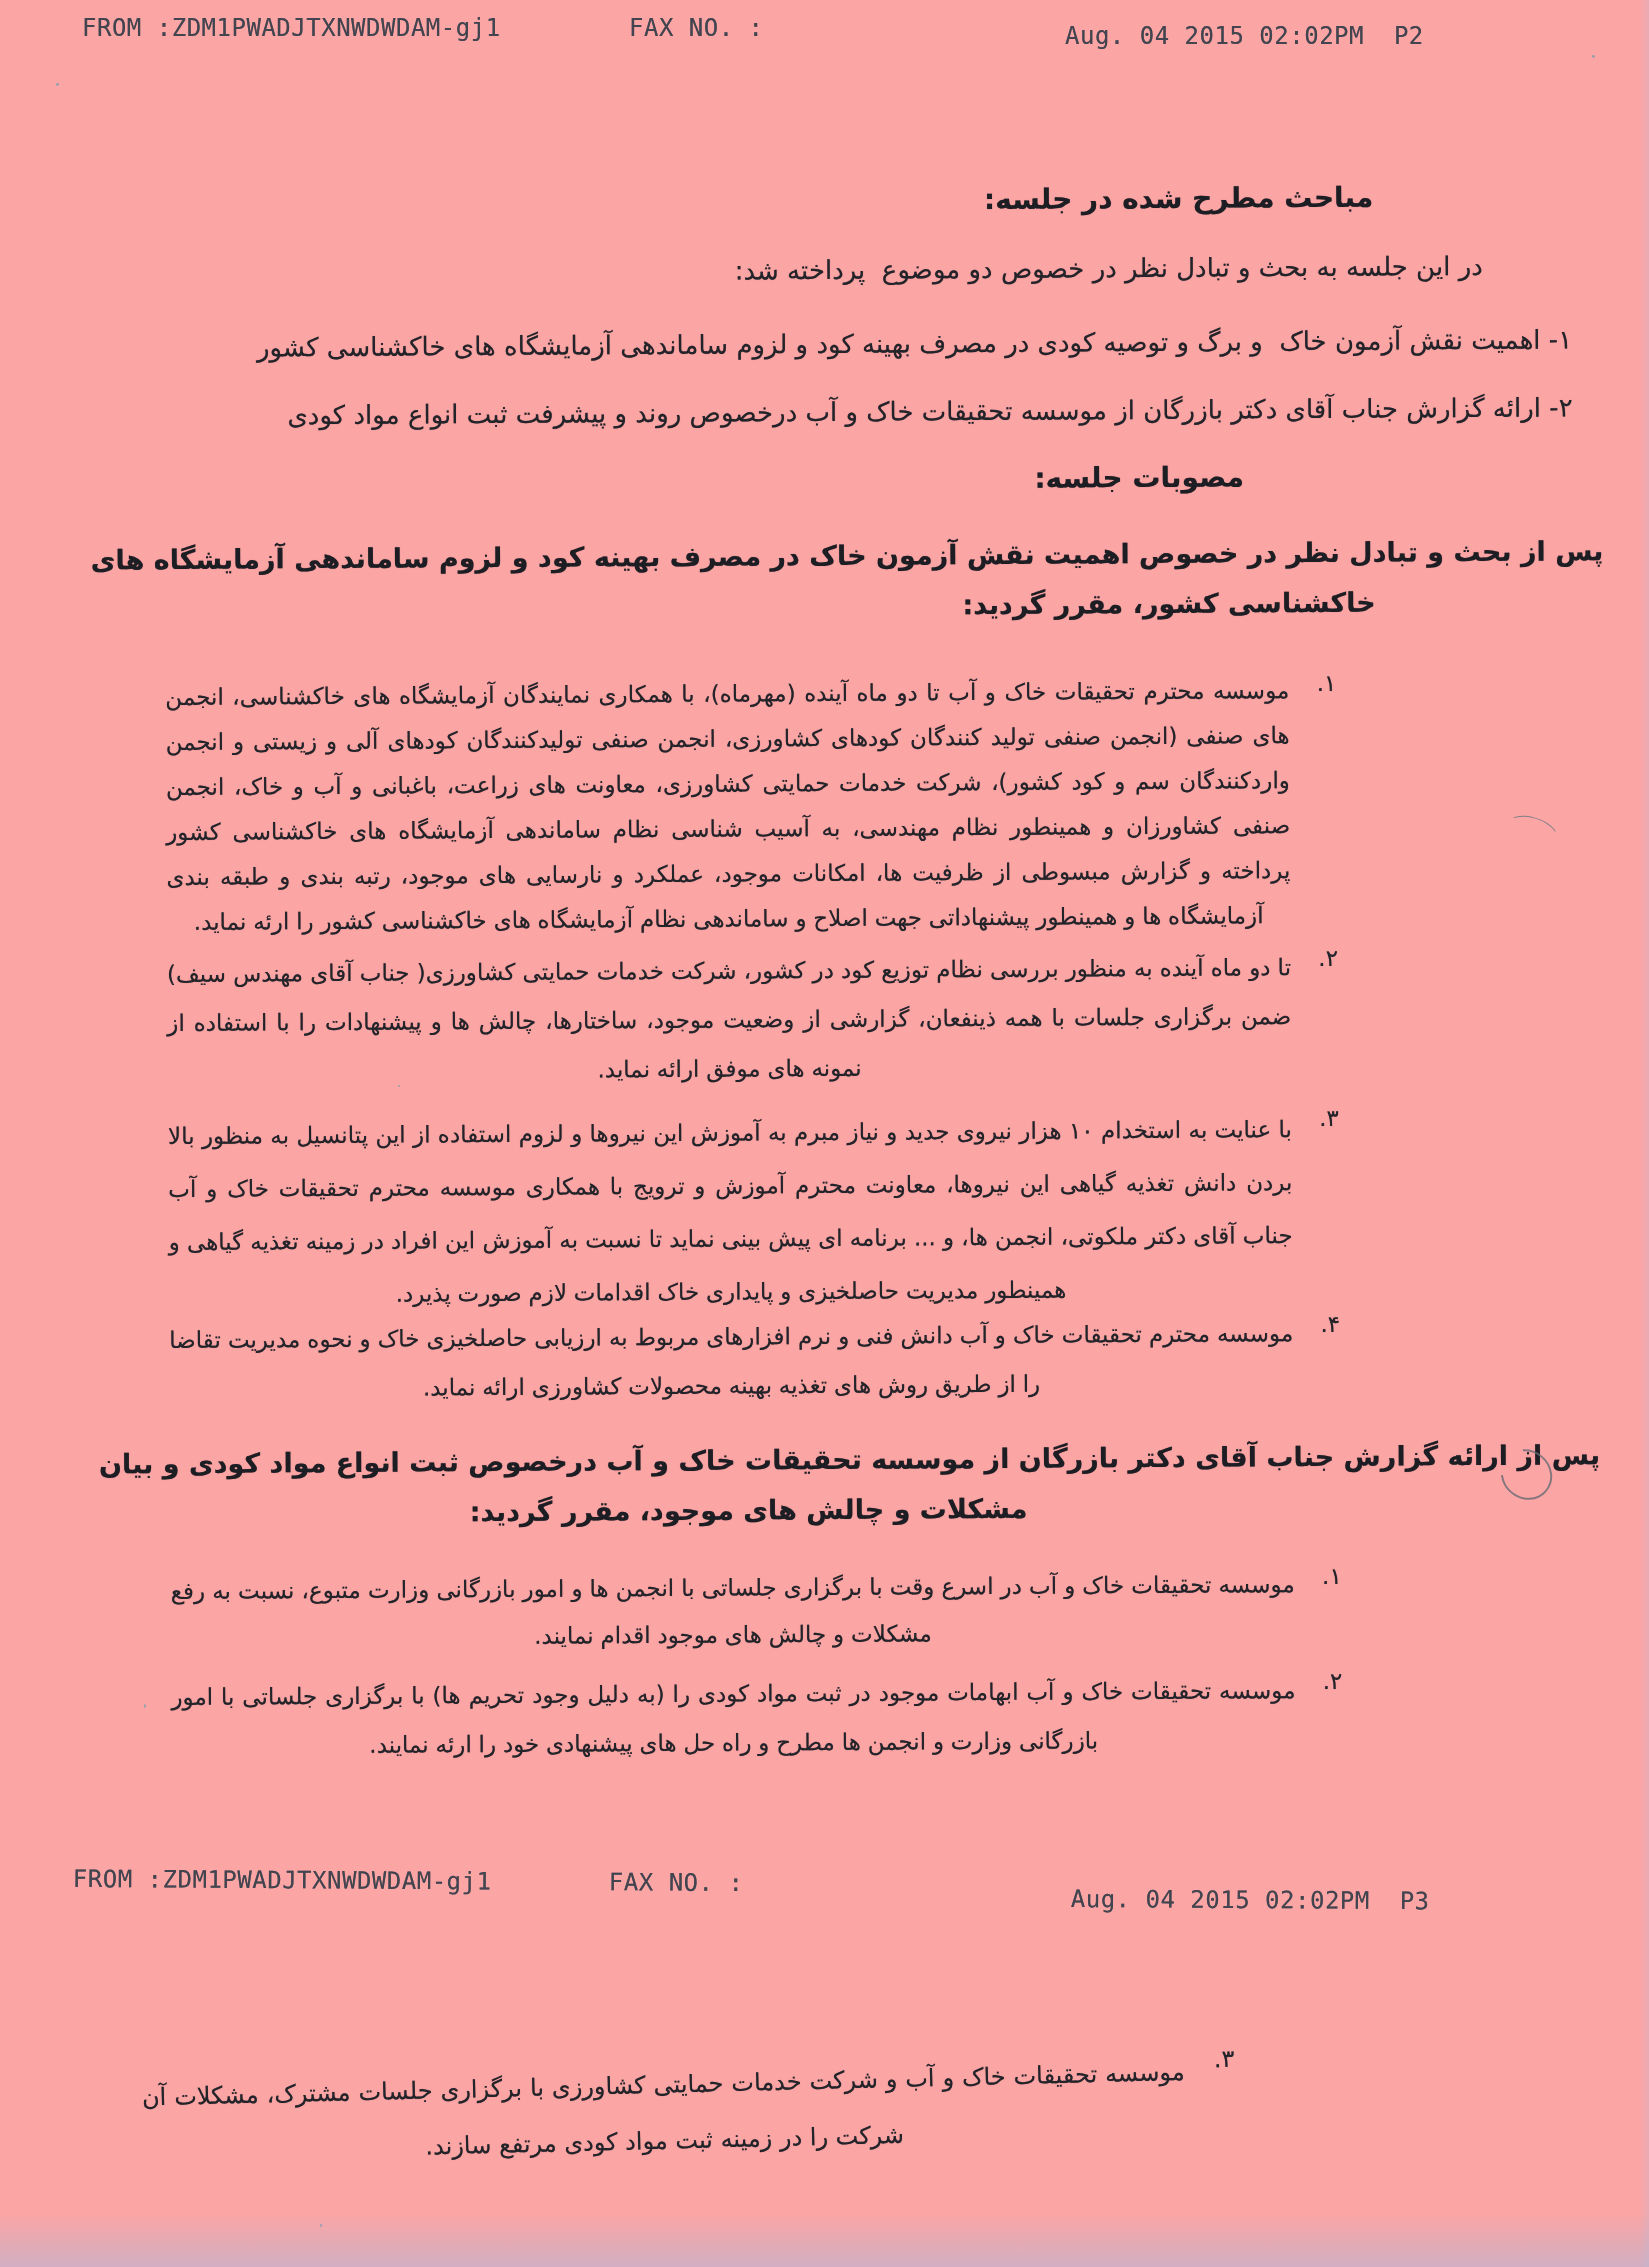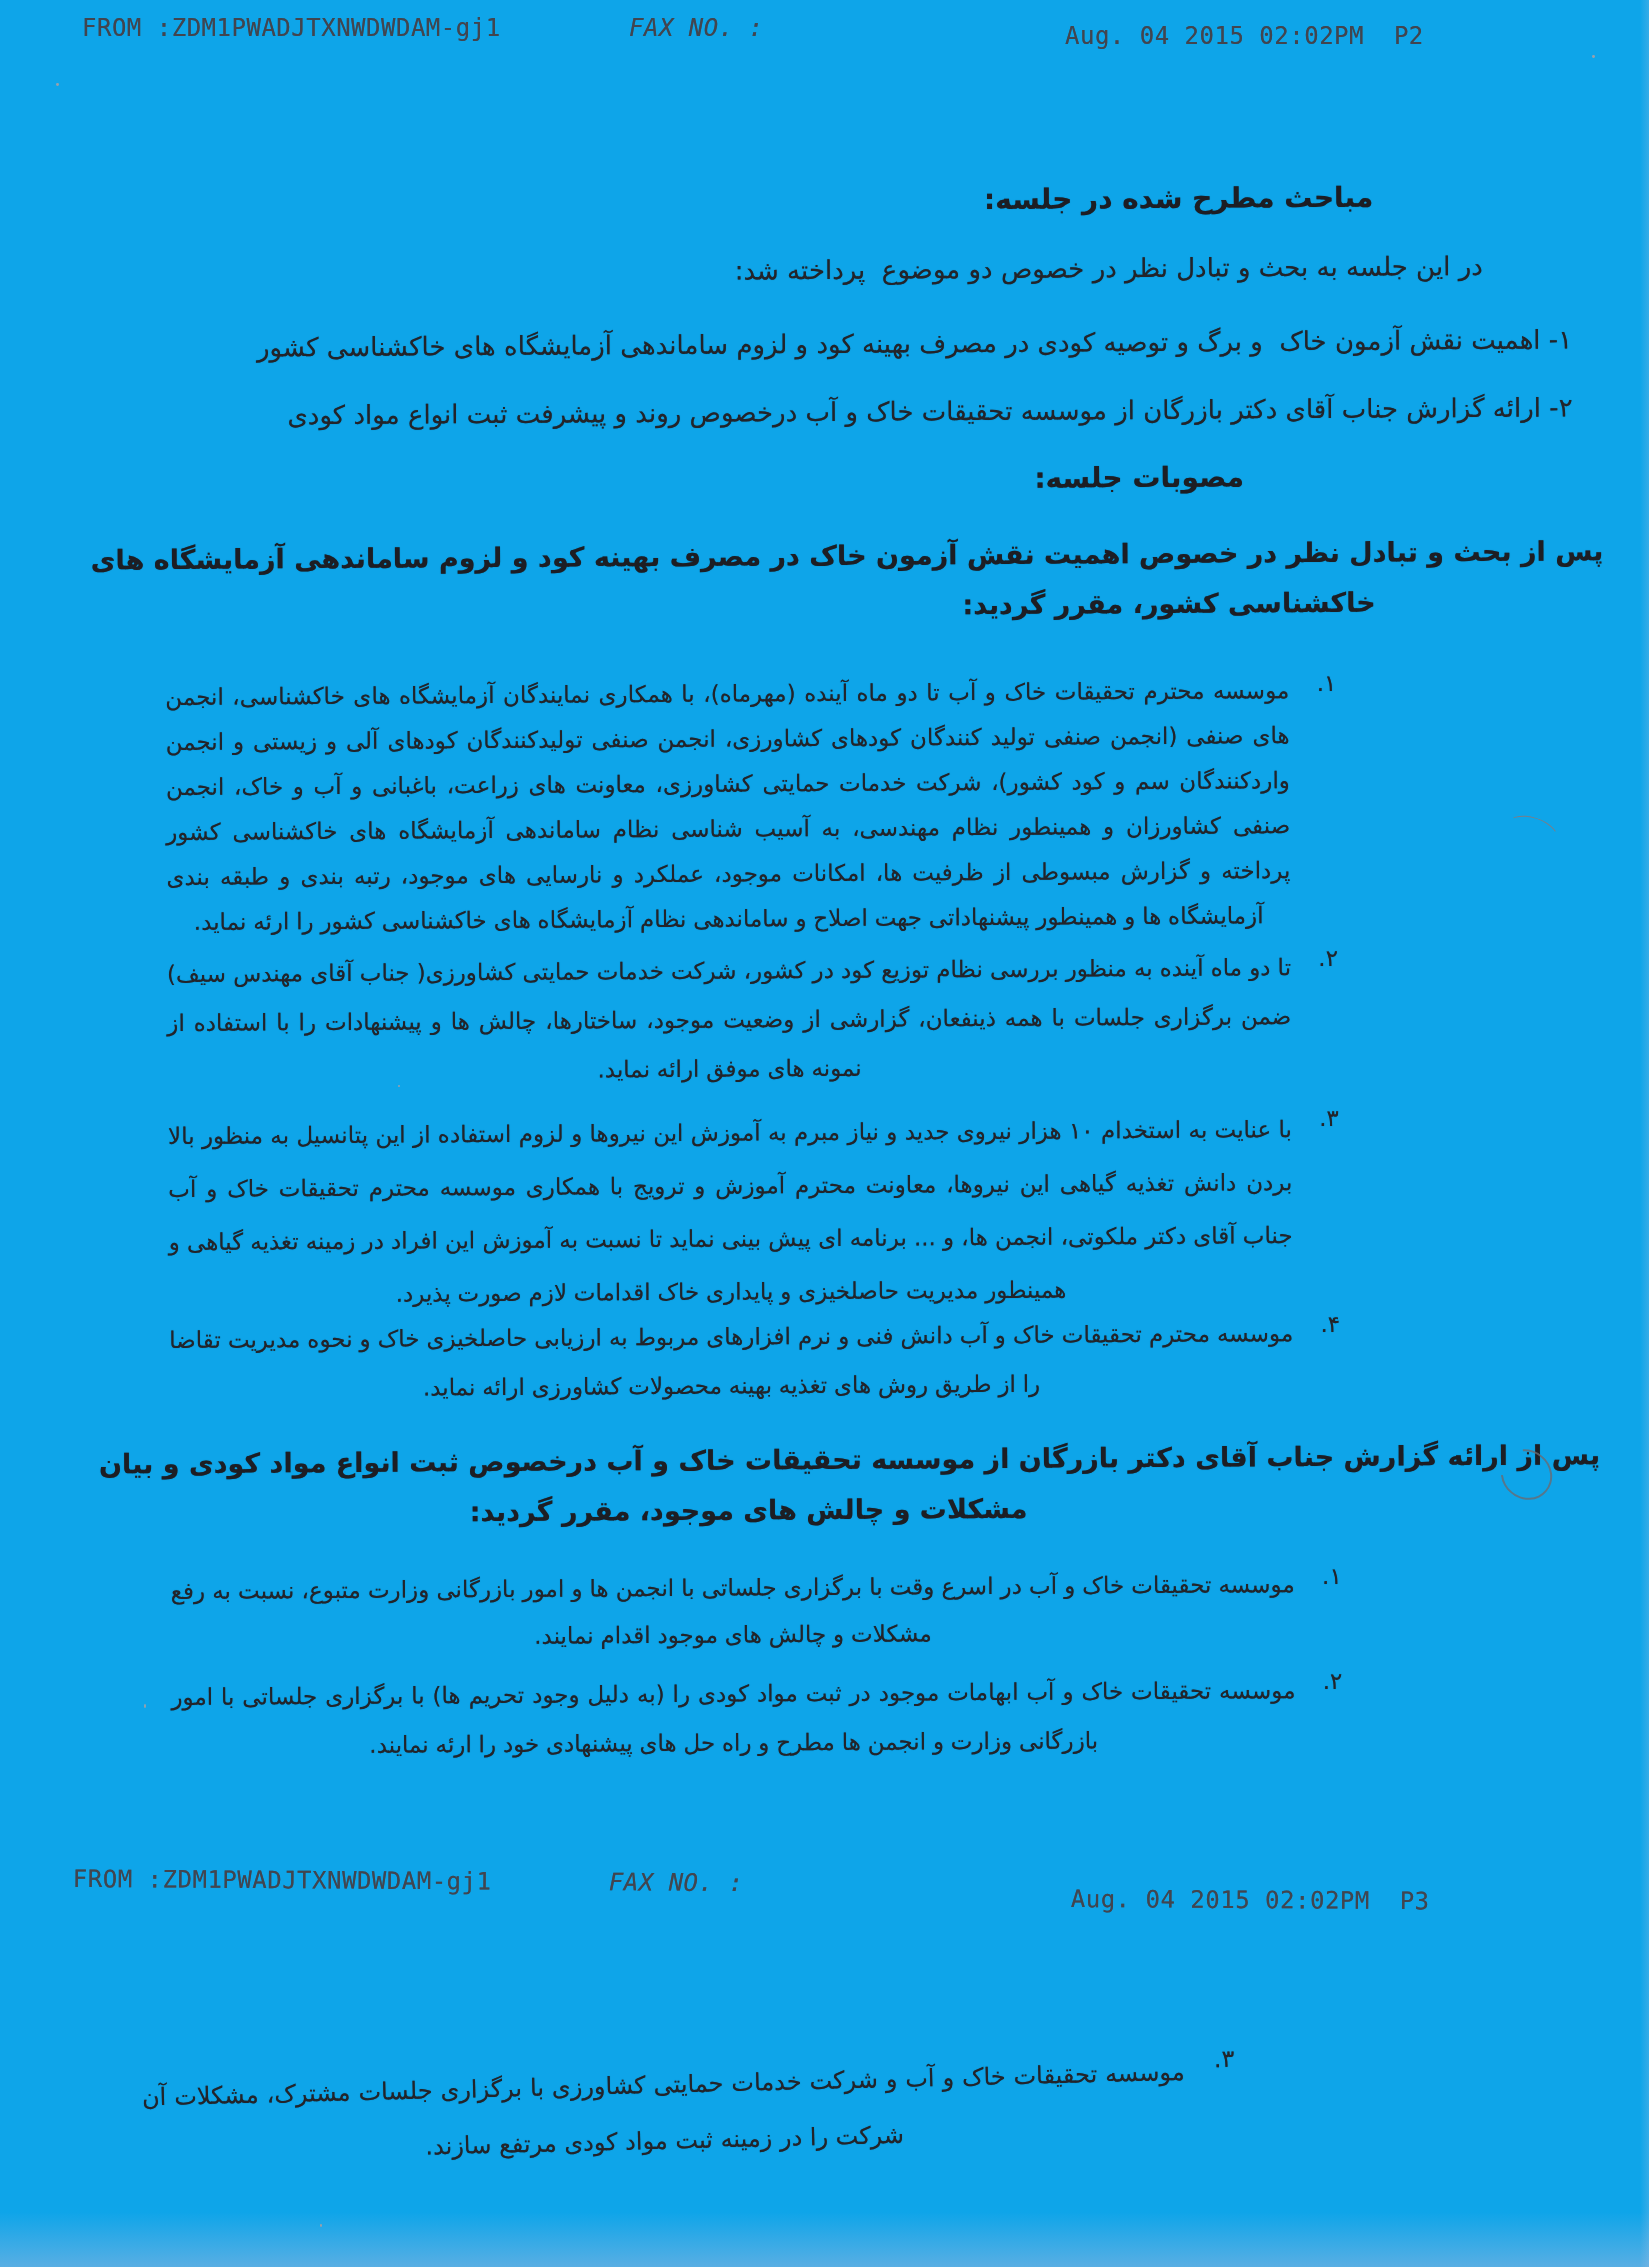--- a/index.html
+++ b/index.html
@@ -1,29 +1,29 @@
 <!DOCTYPE html>
 <html lang="fa"><head>
 <meta charset="utf-8">
 <style>
   html,body{margin:0;padding:0;background:#fdfdfb;}
   .page{
     position:relative;width:1650px;height:2268px;overflow:hidden;
-    background:#0ea5e9;color:#23242a;
+    background:#fca5a5;color:#23242a;
     font-family:"DejaVu Sans", sans-serif;
   }
   
   .fax-header{
     position:absolute;left:0;width:100%;height:41px;direction:ltr;
     font-family:"DejaVu Sans Mono","Liberation Mono",monospace;
     font-size:24px;color:#42454f;letter-spacing:0.5px;white-space:pre;
     text-shadow:0 0 0.6px rgba(60,63,75,.6);
   }
   .fh-from{position:absolute;left:82px;top:0;}
-  .fh-fax{position:absolute;left:629px;top:0;font-style:italic;}
+  .fh-fax{position:absolute;left:629px;top:0;}
   .fh-time{position:absolute;left:1065px;top:8px;}
   .fax-header.p3{top:1865px;transform:rotate(.35deg);transform-origin:78px 0;}
   .fax-header.p3 .fh-from{left:73px;}
   .fax-header.p3 .fh-fax{left:609px;}
   .fax-header.p3 .fh-time{left:1071px;top:13.6px;}
   
   .doc{
     position:absolute;inset:0;direction:rtl;
     transform:rotate(-.35deg);transform-origin:825px 970px;
     text-shadow:0 0 0.7px rgba(20,22,30,.55);

